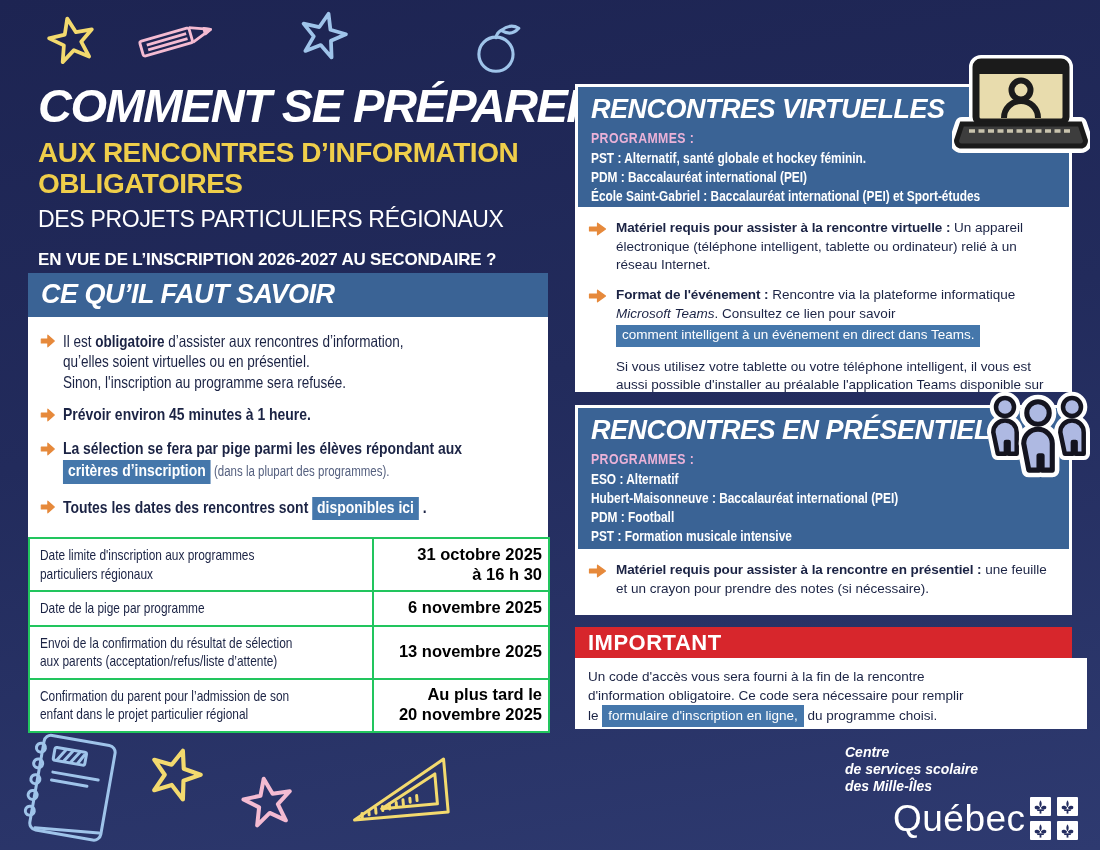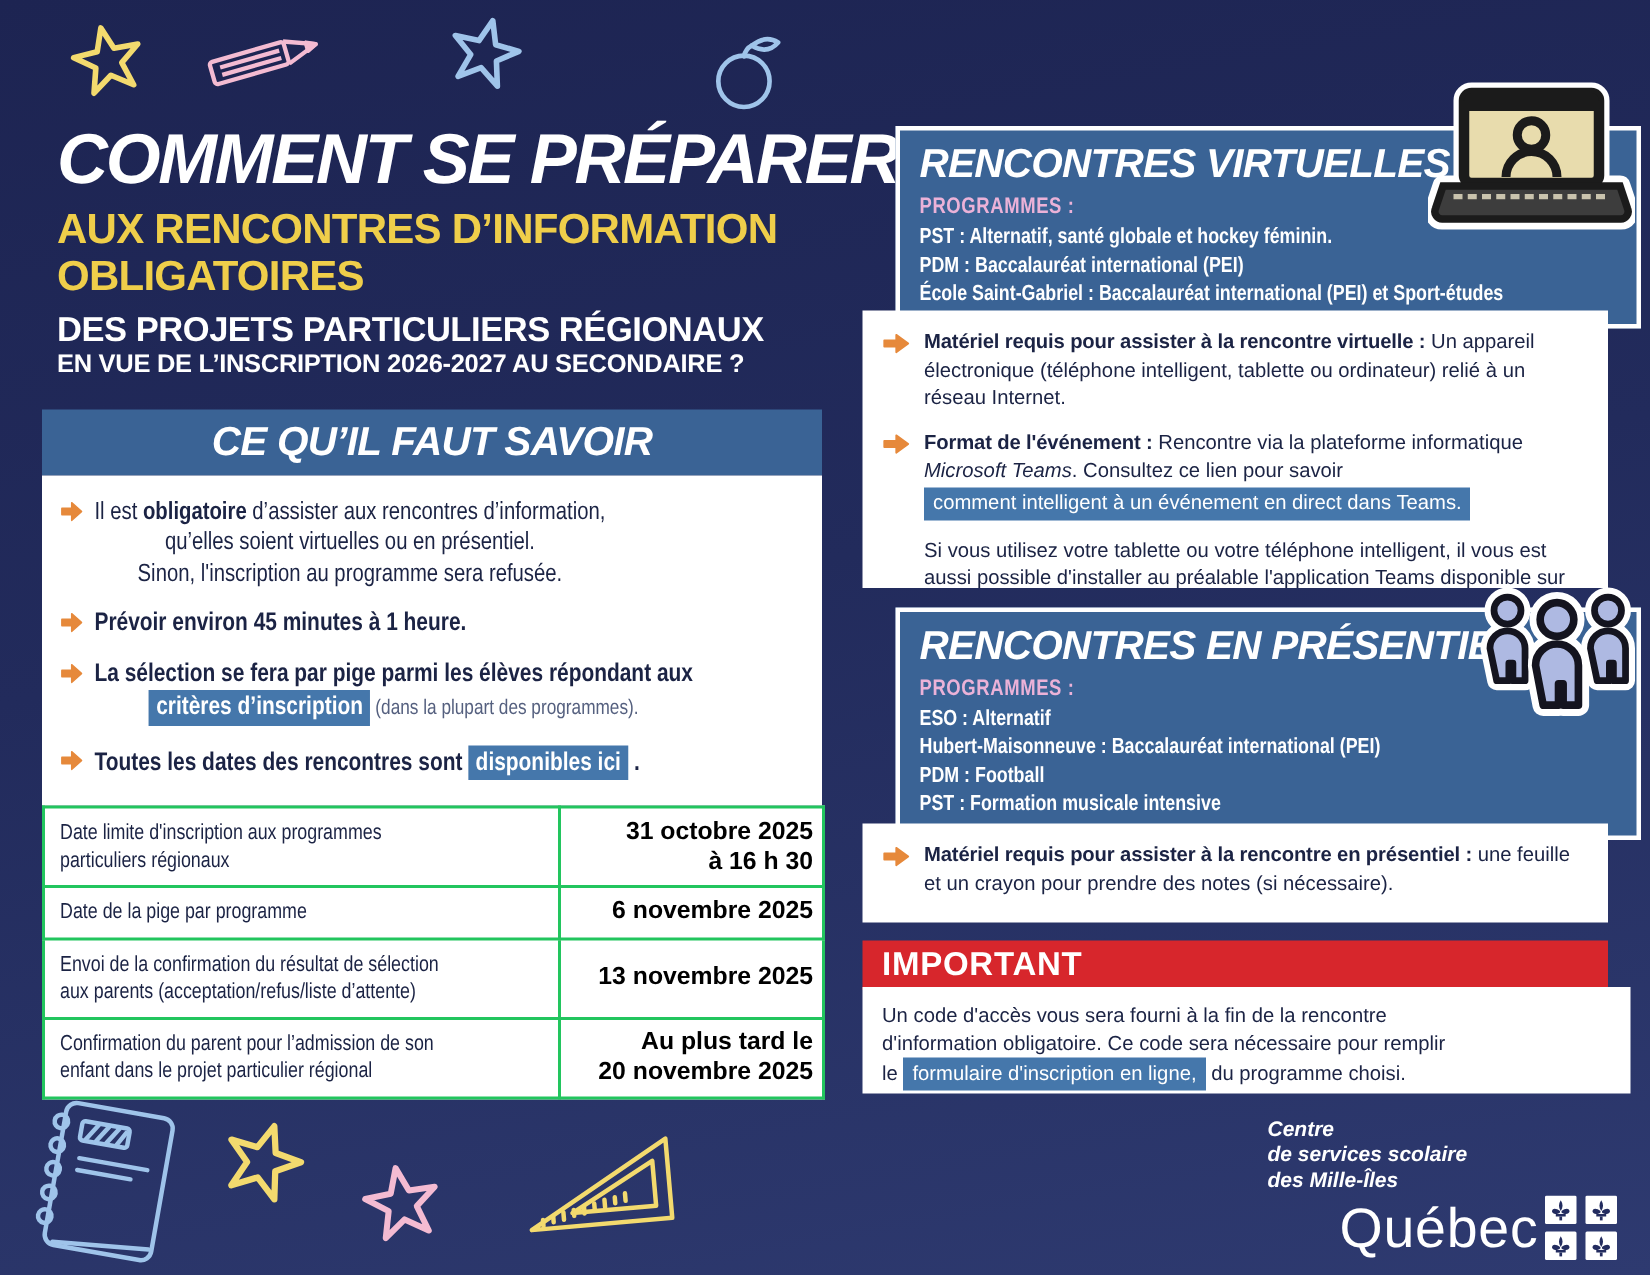--- a/index.html
+++ b/index.html
@@ -8,44 +8,44 @@
     background:linear-gradient(170deg,#1d2452 0%,#222b5c 45%,#2e3a70 100%);
     font-family:"Liberation Sans", sans-serif;
   }
   .cx{transform:scaleX(.82);transform-origin:0 0;width:121.9%;}
   
   .hdr{position:absolute;left:38px;top:82px;width:520px;}
   .hdr h1{margin:0 0 9px 0;font-size:47px;line-height:1;font-weight:bold;font-style:italic;
           color:#fff;letter-spacing:-1.5px;white-space:nowrap;}
   .sub-y{color:#efce4a;font-weight:bold;font-size:28px;line-height:1.04;letter-spacing:-.5px;margin-bottom:2px;white-space:nowrap;}
   .sub-y2{margin-bottom:8px;}
-  .sub-w{color:#fff;font-weight:bold;font-size:23px;letter-spacing:-.3px;margin-bottom:0;white-space:nowrap;}
+  .sub-w{color:#fff;font-weight:normal;font-size:23px;letter-spacing:-.3px;margin-bottom:17px;white-space:nowrap;}
   .sub-s{color:#fff;font-weight:bold;font-size:17px;letter-spacing:-.2px;white-space:nowrap;}
   
-  .savoir{position:absolute;left:28px;top:273px;width:520px;text-align:center;}
+  .savoir{position:absolute;left:28px;top:273px;width:520px;}
   .savoir-head{background:#3a6395;color:#fff;font-style:italic;font-weight:bold;
                font-size:27px;padding:6px 13px 7px;letter-spacing:-.5px;}
   .savoir-body{background:#fff;color:#1b2344;padding:14px 12px 15px;}
   .bullet{display:flex;align-items:flex-start;gap:9px;margin-bottom:13px;}
   .bullet:last-child{margin-bottom:2px;}
   .arrow-svg{width:19px;height:16px;flex:0 0 auto;margin-top:2px;}
   .btext{font-size:16.5px;line-height:1.23;}
   .btext.bb{font-weight:bold;font-size:17px;}
   .note{font-weight:normal;font-size:14px;color:#55607f;}
   .chip{background:#4577ab;color:#fff;padding:1px 6px 2px;display:inline-block;cursor:pointer;}
   .chip.m{margin-right:4px;}
   
   .dates{position:absolute;left:28px;top:537px;width:522px;border-collapse:collapse;background:#fff;}
   .dates td{border:2px solid #22c55e;vertical-align:middle;}
   .dl{width:322px;padding:7px 10px;}
   .dl .cell{font-size:14.5px;line-height:1.28;color:#1b2344;white-space:pre-line;}
   .dv{padding:4px 6px;text-align:right;}
   .dv .cell{font-size:16.5px;font-weight:bold;color:#000;line-height:1.2;white-space:pre-line;}
   
-  .bluebox{position:absolute;left:597px;width:497px;box-sizing:border-box;background:#3a6395;
+  .bluebox{position:absolute;left:575px;width:497px;box-sizing:border-box;background:#3a6395;
            border:3px solid #fff;padding:7px 13px 10px;color:#fff;}
   .bluebox h2{margin:0 0 4px 0;font-size:27px;font-style:italic;font-weight:bold;letter-spacing:-.5px;white-space:nowrap;}
   .prog-label{color:#ebb2d8;font-weight:bold;font-size:15px;letter-spacing:.5px;margin-bottom:3px;white-space:nowrap;}
   .prog-item{font-weight:bold;font-size:14.5px;line-height:1.32;white-space:nowrap;}
   .whitebox{position:absolute;left:575px;width:497px;box-sizing:border-box;background:#fff;
             color:#1b2344;padding:12px 13px;overflow:hidden;}
   .wtxt{font-size:13.5px;line-height:1.38;}
   .wtxt b{letter-spacing:-.1px;}
   .vpara{margin:11px 0 0 28px;}
   .wb-bullet{display:flex;align-items:flex-start;gap:9px;}

